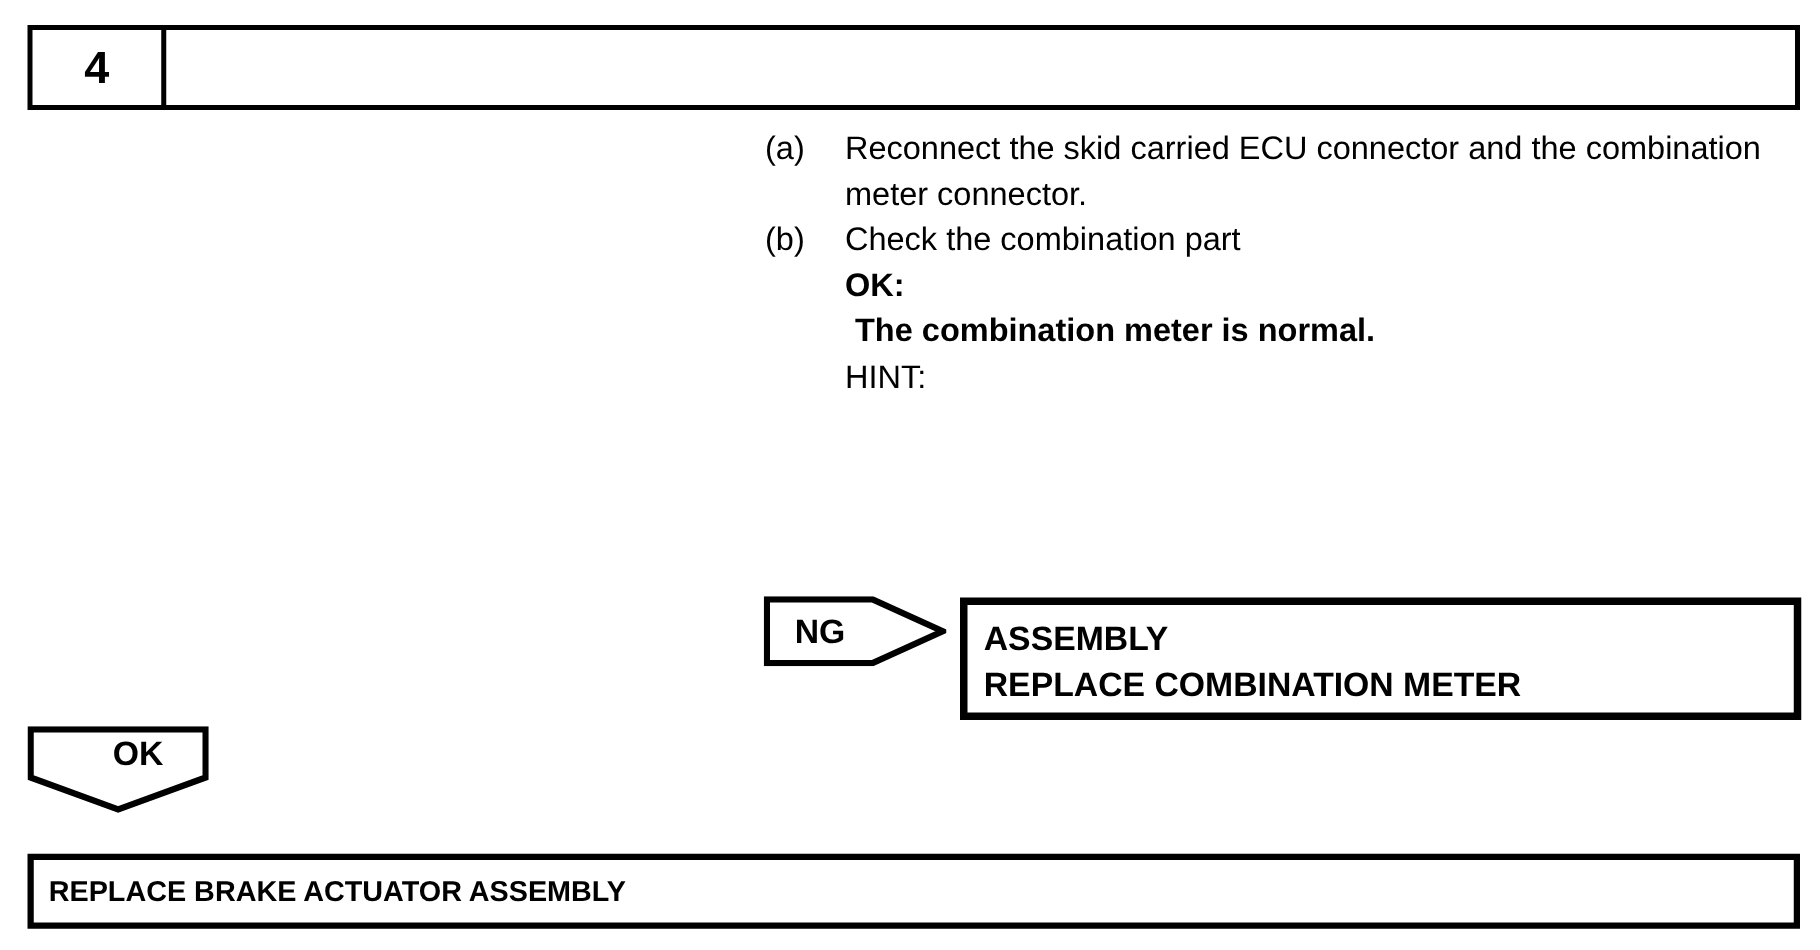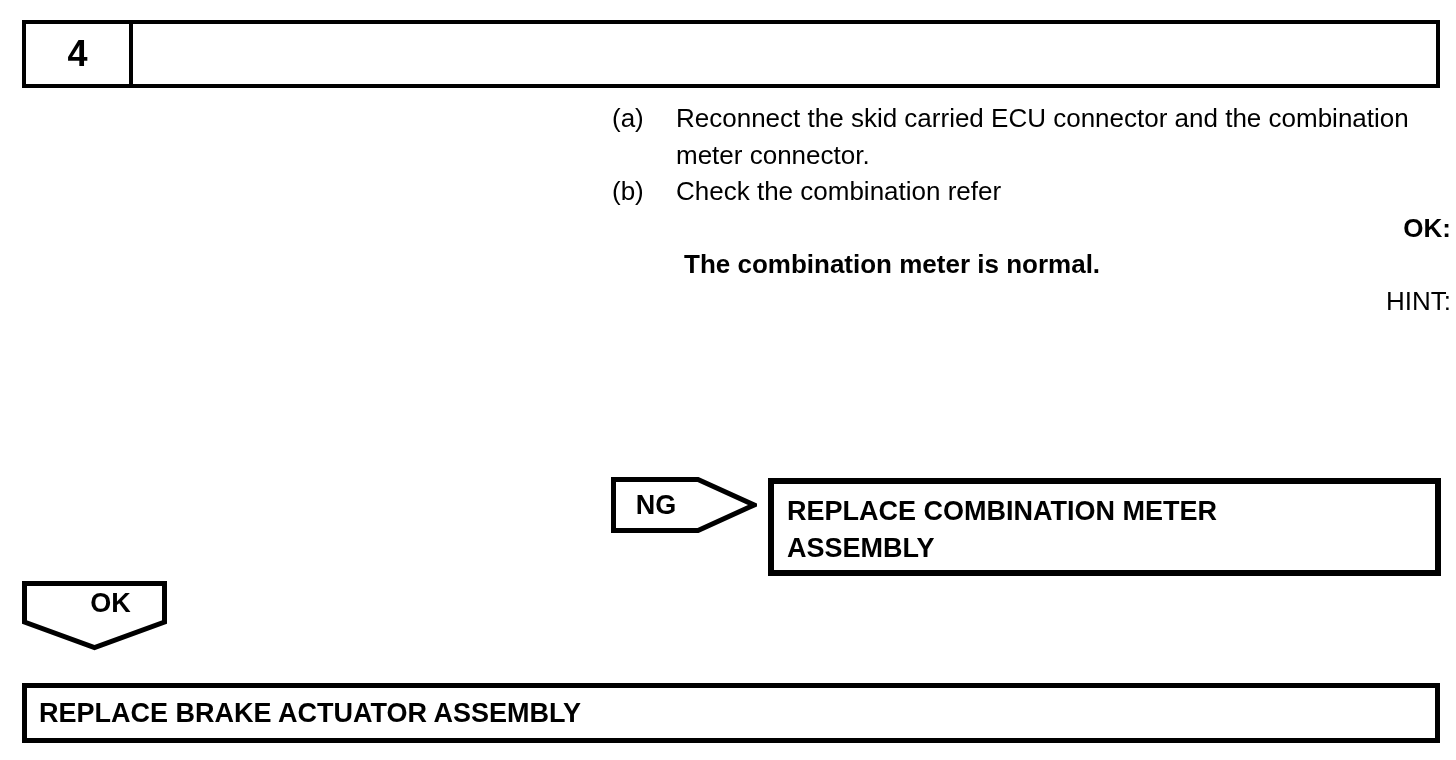--- a/index.html
+++ b/index.html
@@ -38,21 +38,21 @@
   }
 
   
   .instructions {
     position: absolute; left: 612px; top: 100px; width: 840px;
     font-size: 26px; line-height: 36.5px;
   }
   .inst-row { display: flex; }
   .inst-label { flex: 0 0 64px; }
   .inst-text { width: 775px; }
-  .sub { margin-left: 64px; width: 775px; text-align: right; }
+  .sub { margin-left: 64px; width: 775px; }
   .sub-indent { margin-left: 72px; width: 751px; }
   .bold { font-weight: bold; }
 
   
   .ng-arrow { position: absolute; left: 611px; top: 477px; width: 146px; height: 56px; }
   .ng-arrow-label {
     position: absolute; left: 611px; top: 477px; width: 90px; height: 56px;
     display: flex; align-items: center; justify-content: center;
     font-weight: bold; font-size: 27px;
   }
@@ -70,55 +70,55 @@
     position: absolute; left: 22px; top: 581px; width: 145px; height: 44px;
     display: flex; align-items: center; justify-content: center;
     font-weight: bold; font-size: 27px; padding-left: 32px;
   }
   .final-box {
     position: absolute; left: 22px; top: 683px;
     width: 1418px; height: 60px;
     border: 5px solid #000; background: #fff;
     display: flex; align-items: center;
     padding-left: 12px;
-    font-weight: bold; font-size: 27px;
+    font-weight: bold; font-size: 23px;
     white-space: nowrap;
   }
 </style>
 </head>
 <body>
 
 <div class="page">
 
   <div class="step-header">
     <div class="step-number-cell">4</div>
   </div>
 
   <div class="instructions">
     <div class="inst-row">
       <span class="inst-label">(a)</span>
       <span class="inst-text">Reconnect the skid carried ECU connector and the combination meter connector.</span>
     </div>
     <div class="inst-row">
       <span class="inst-label">(b)</span>
-      <span class="inst-text">Check the combination refer</span>
+      <span class="inst-text">Check the combination part</span>
     </div>
     <div class="sub bold">OK:</div>
     <div class="sub-indent bold">The combination meter is normal.</div>
     <div class="sub">HINT:</div>
   </div>
 
   <svg class="ng-arrow" viewBox="0 0 146 56" xmlns="http://www.w3.org/2000/svg">
     <polygon points="2.5,2.5 87,2.5 143,28 87,53.5 2.5,53.5" fill="#ffffff" stroke="#000000" stroke-width="5"></polygon>
   </svg>
   <div class="ng-arrow-label">NG</div>
 
   <div class="ng-result-box">
+    <div>ASSEMBLY</div>
     <div>REPLACE COMBINATION METER</div>
-    <div>ASSEMBLY</div>
   </div>
 
   <svg class="ok-arrow" viewBox="0 0 145 70" xmlns="http://www.w3.org/2000/svg">
     <polygon points="2.5,2.5 142.5,2.5 142.5,41 72.5,66.5 2.5,41" fill="#ffffff" stroke="#000000" stroke-width="5"></polygon>
   </svg>
   <div class="ok-arrow-label">OK</div>
 
   <div class="final-box">
     <span>REPLACE BRAKE ACTUATOR ASSEMBLY</span>
   </div>

